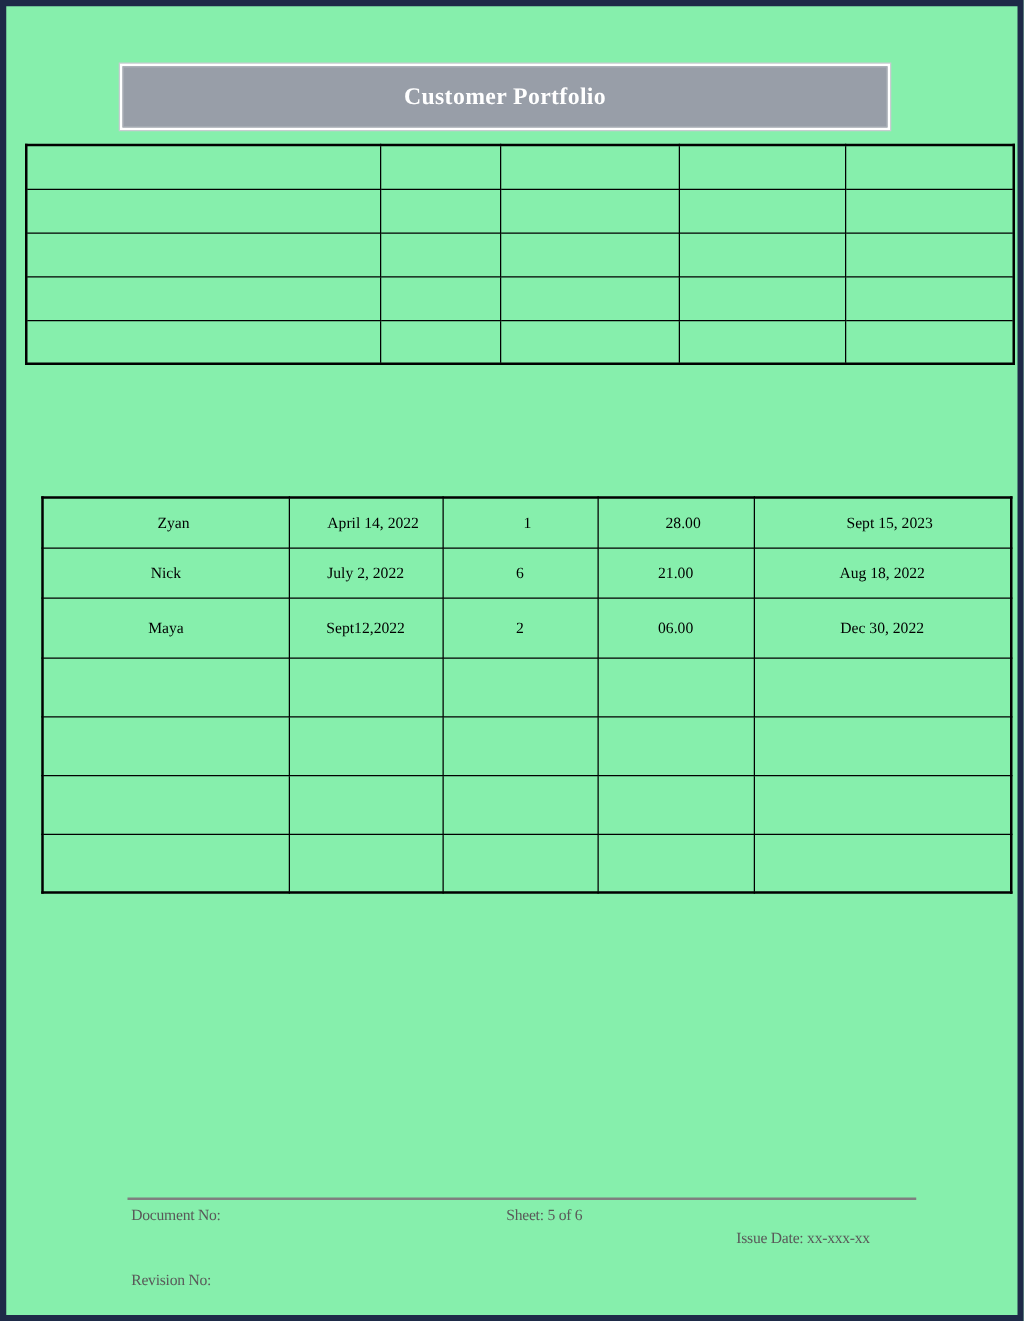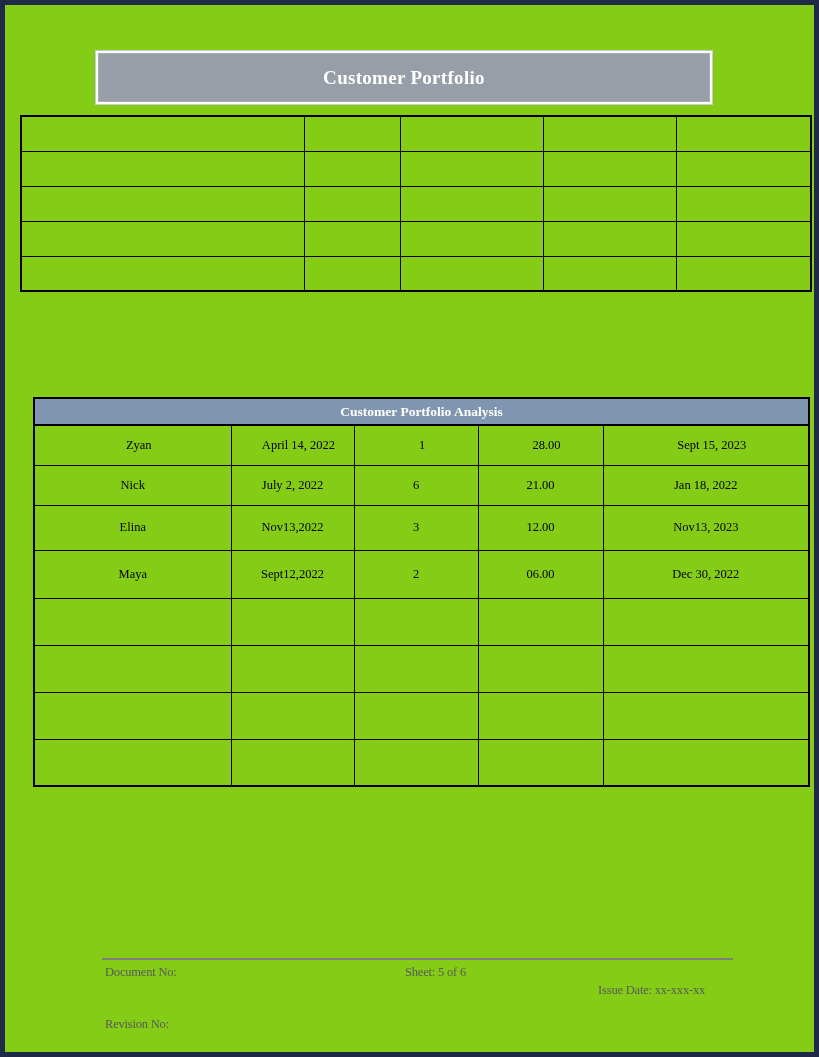--- a/index.html
+++ b/index.html
@@ -1,21 +1,21 @@
 <!DOCTYPE html>
 <html><head>
 <meta charset="utf-8">
 <style>
   * { margin:0; padding:0; box-sizing:border-box; }
   html,body { background:#e8e8e8; }
   .page {
     position:relative;
     width:819px; height:1057px;
     margin:0 auto;
-    background:#84cc16;
+    background:#86efac;
     border:5px solid #1e2a48;
     box-shadow:0 0 0 1px #cdd0d4;
     font-family:"Liberation Serif", serif;
     color:#000;
     overflow:hidden;
   }
 
   
   .banner {
     position:absolute; left:93px; top:48px; width:612px; height:49px;
@@ -68,21 +68,21 @@
     position:absolute; left:97px; top:953px; width:631px; height:0;
     border-top:2px solid #7f7f7f;
   }
   .footer-text {
     position:absolute; font-family:Liberation Serif, serif;
     font-size:12.5px; color:#595959; letter-spacing:-0.2px;
   }
   .doc-no   { left:100px; top:960px; }
   .rev-no   { left:100px; top:978px;margin-top:34px; }
   .sheet    { left:400px; top:960px; }
-  .issue    { left:575px; top:978px; width:125px; text-align:right; }
+  .issue    { left:575px; top:978px; width:125px; text-align:center; }
 </style>
 </head>
 <body>
 
 <div class="page">
 
   <div class="banner">
     <span>Customer Portfolio</span>
   </div>
 
@@ -136,43 +136,33 @@
 
   <table class="analysis-table">
     <colgroup>
       <col style="width:197px">
         <col style="width:123px">
         <col style="width:124px">
         <col style="width:125px">
         <col style="width:206px">
     </colgroup>
     <tbody>
-      <tr class="title-row">
-        <td colspan="5">Customer Portfolio Analysis</td>
-      </tr>
       <tr class="data-r1">
         <td>Zyan</td>
         <td>April 14, 2022</td>
         <td>1</td>
         <td>28.00</td>
         <td>Sept 15, 2023</td>
       </tr>
       <tr class="data-r2">
         <td>Nick</td>
         <td>July 2, 2022</td>
         <td>6</td>
         <td>21.00</td>
-        <td>Jan 18, 2022</td>
-      </tr>
-      <tr class="data-r3">
-        <td>Elina</td>
-        <td>Nov13,2022</td>
-        <td>3</td>
-        <td>12.00</td>
-        <td>Nov13, 2023</td>
+        <td>Aug 18, 2022</td>
       </tr>
       <tr class="data-r4">
         <td>Maya</td>
         <td>Sept12,2022</td>
         <td>2</td>
         <td>06.00</td>
         <td>Dec 30, 2022</td>
       </tr>
       <tr class="blank-row">
         <td></td>

